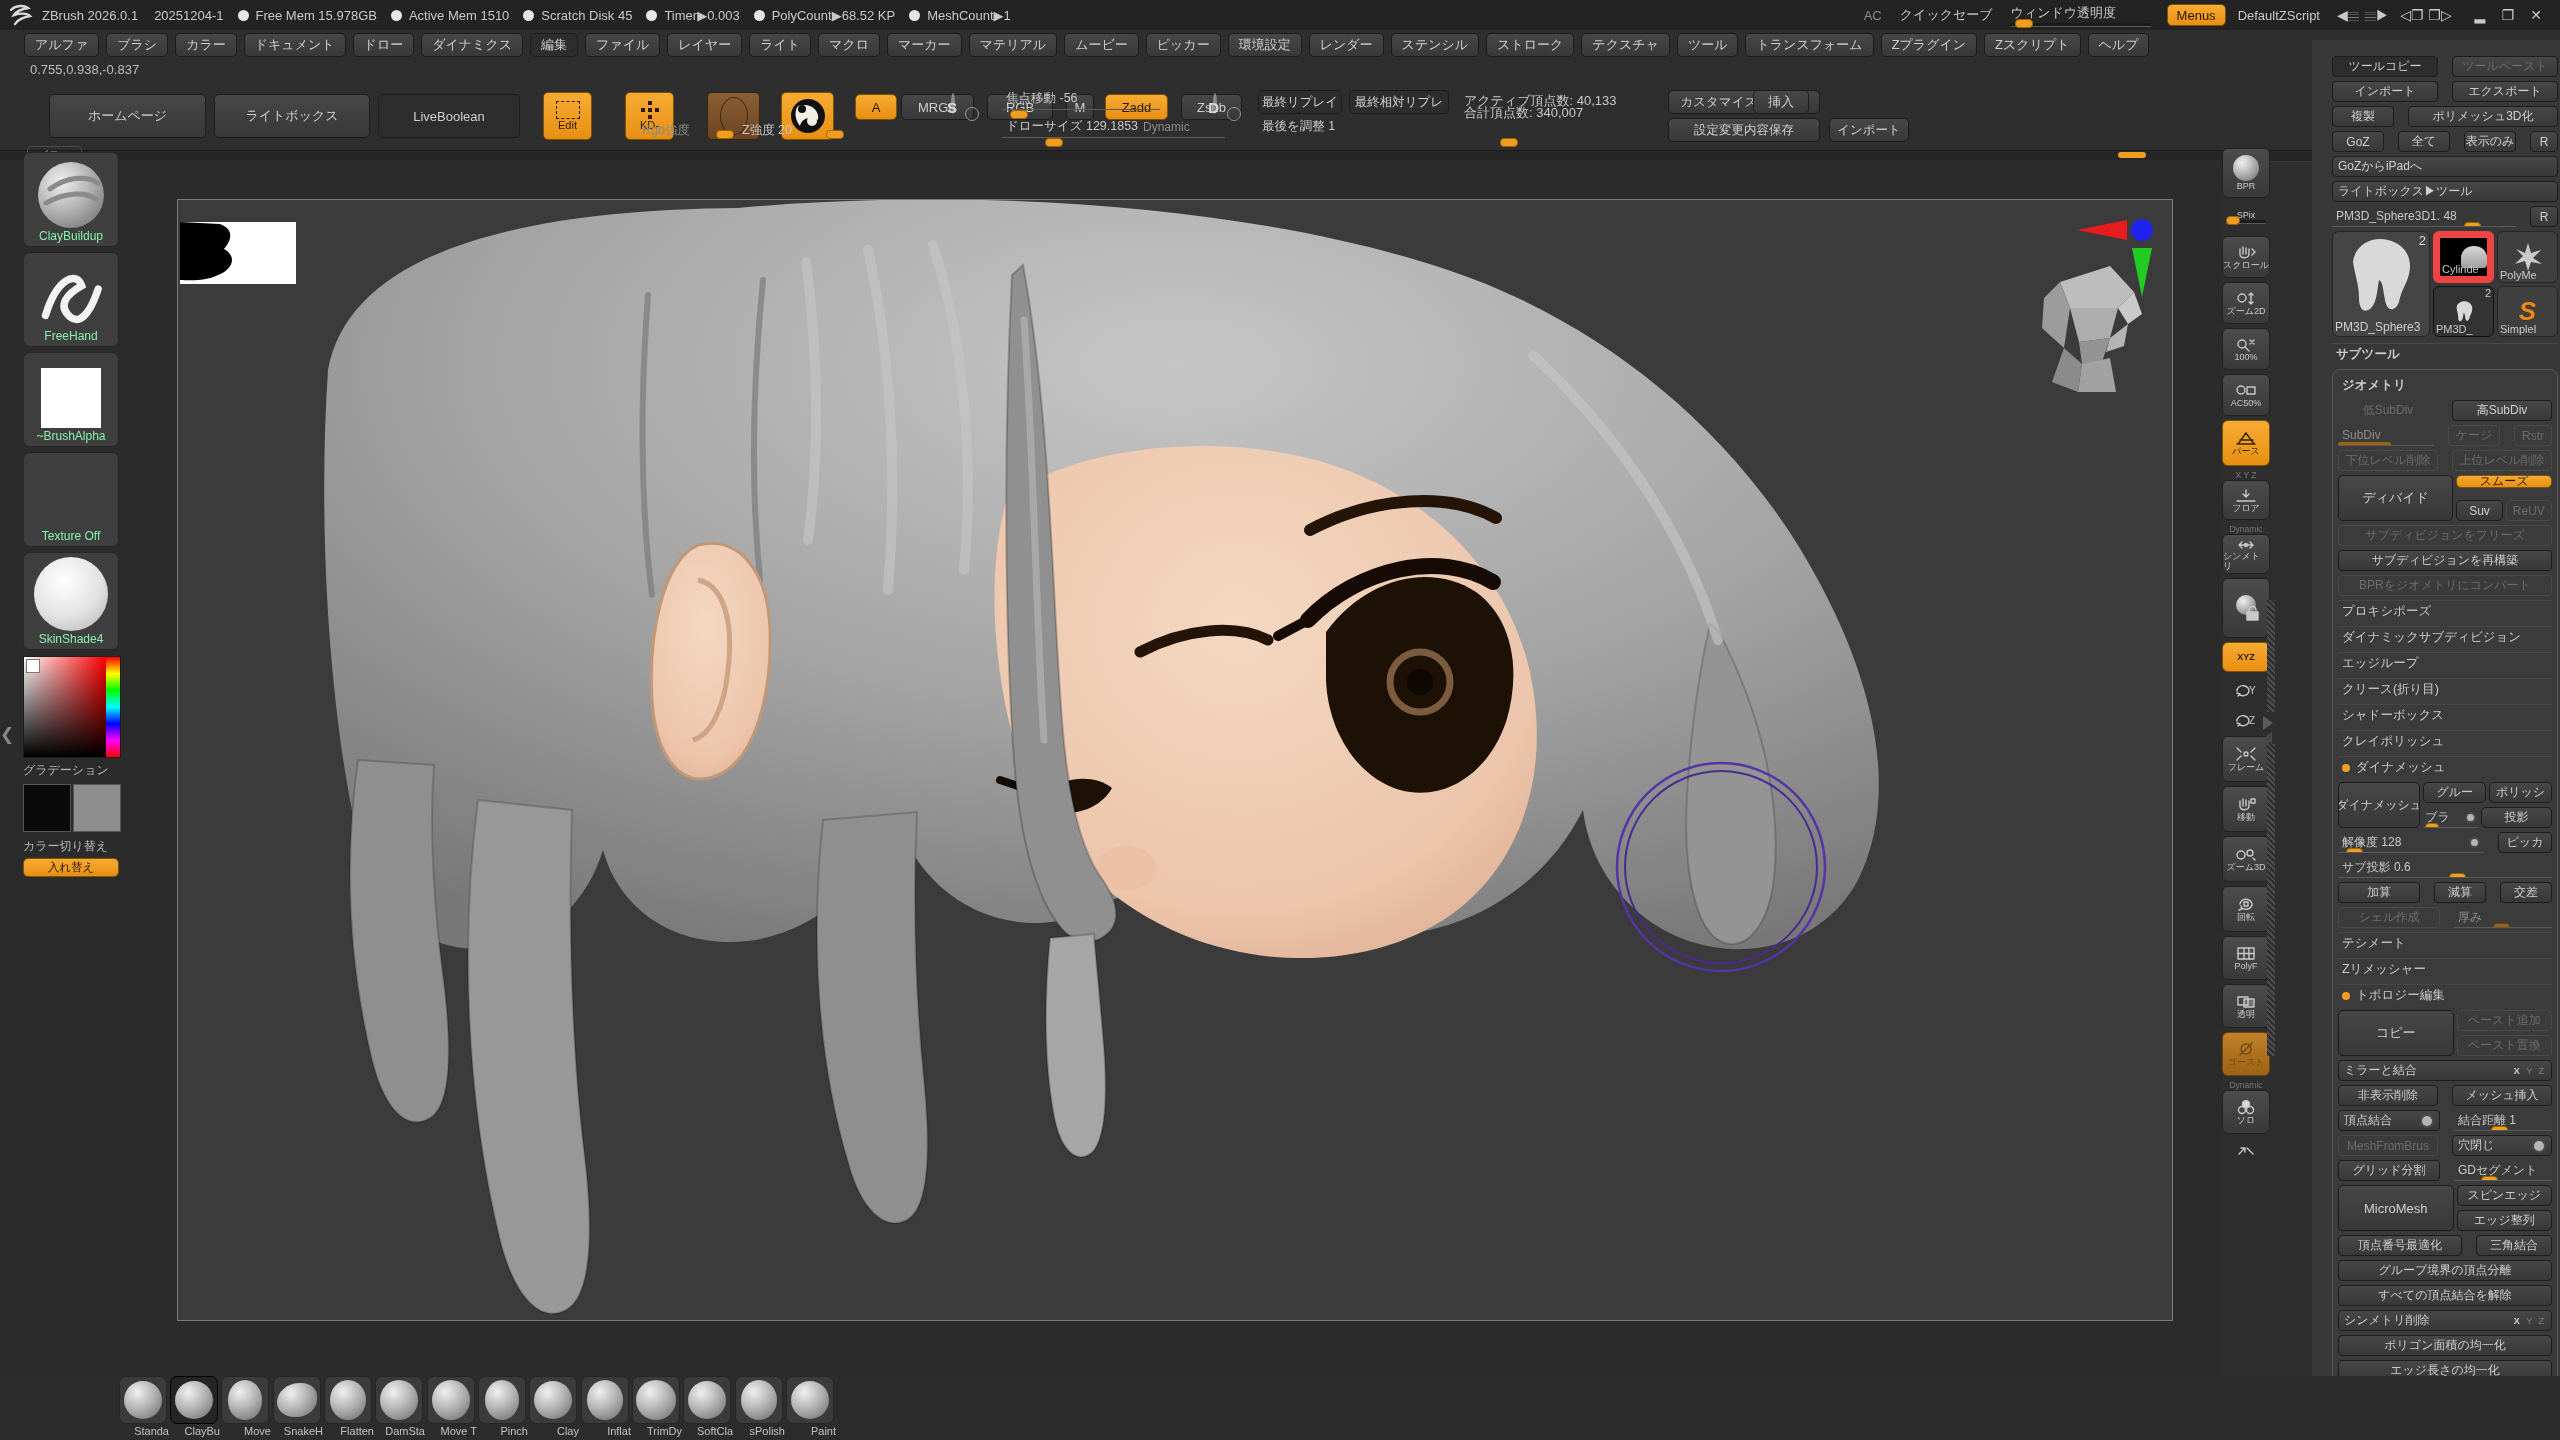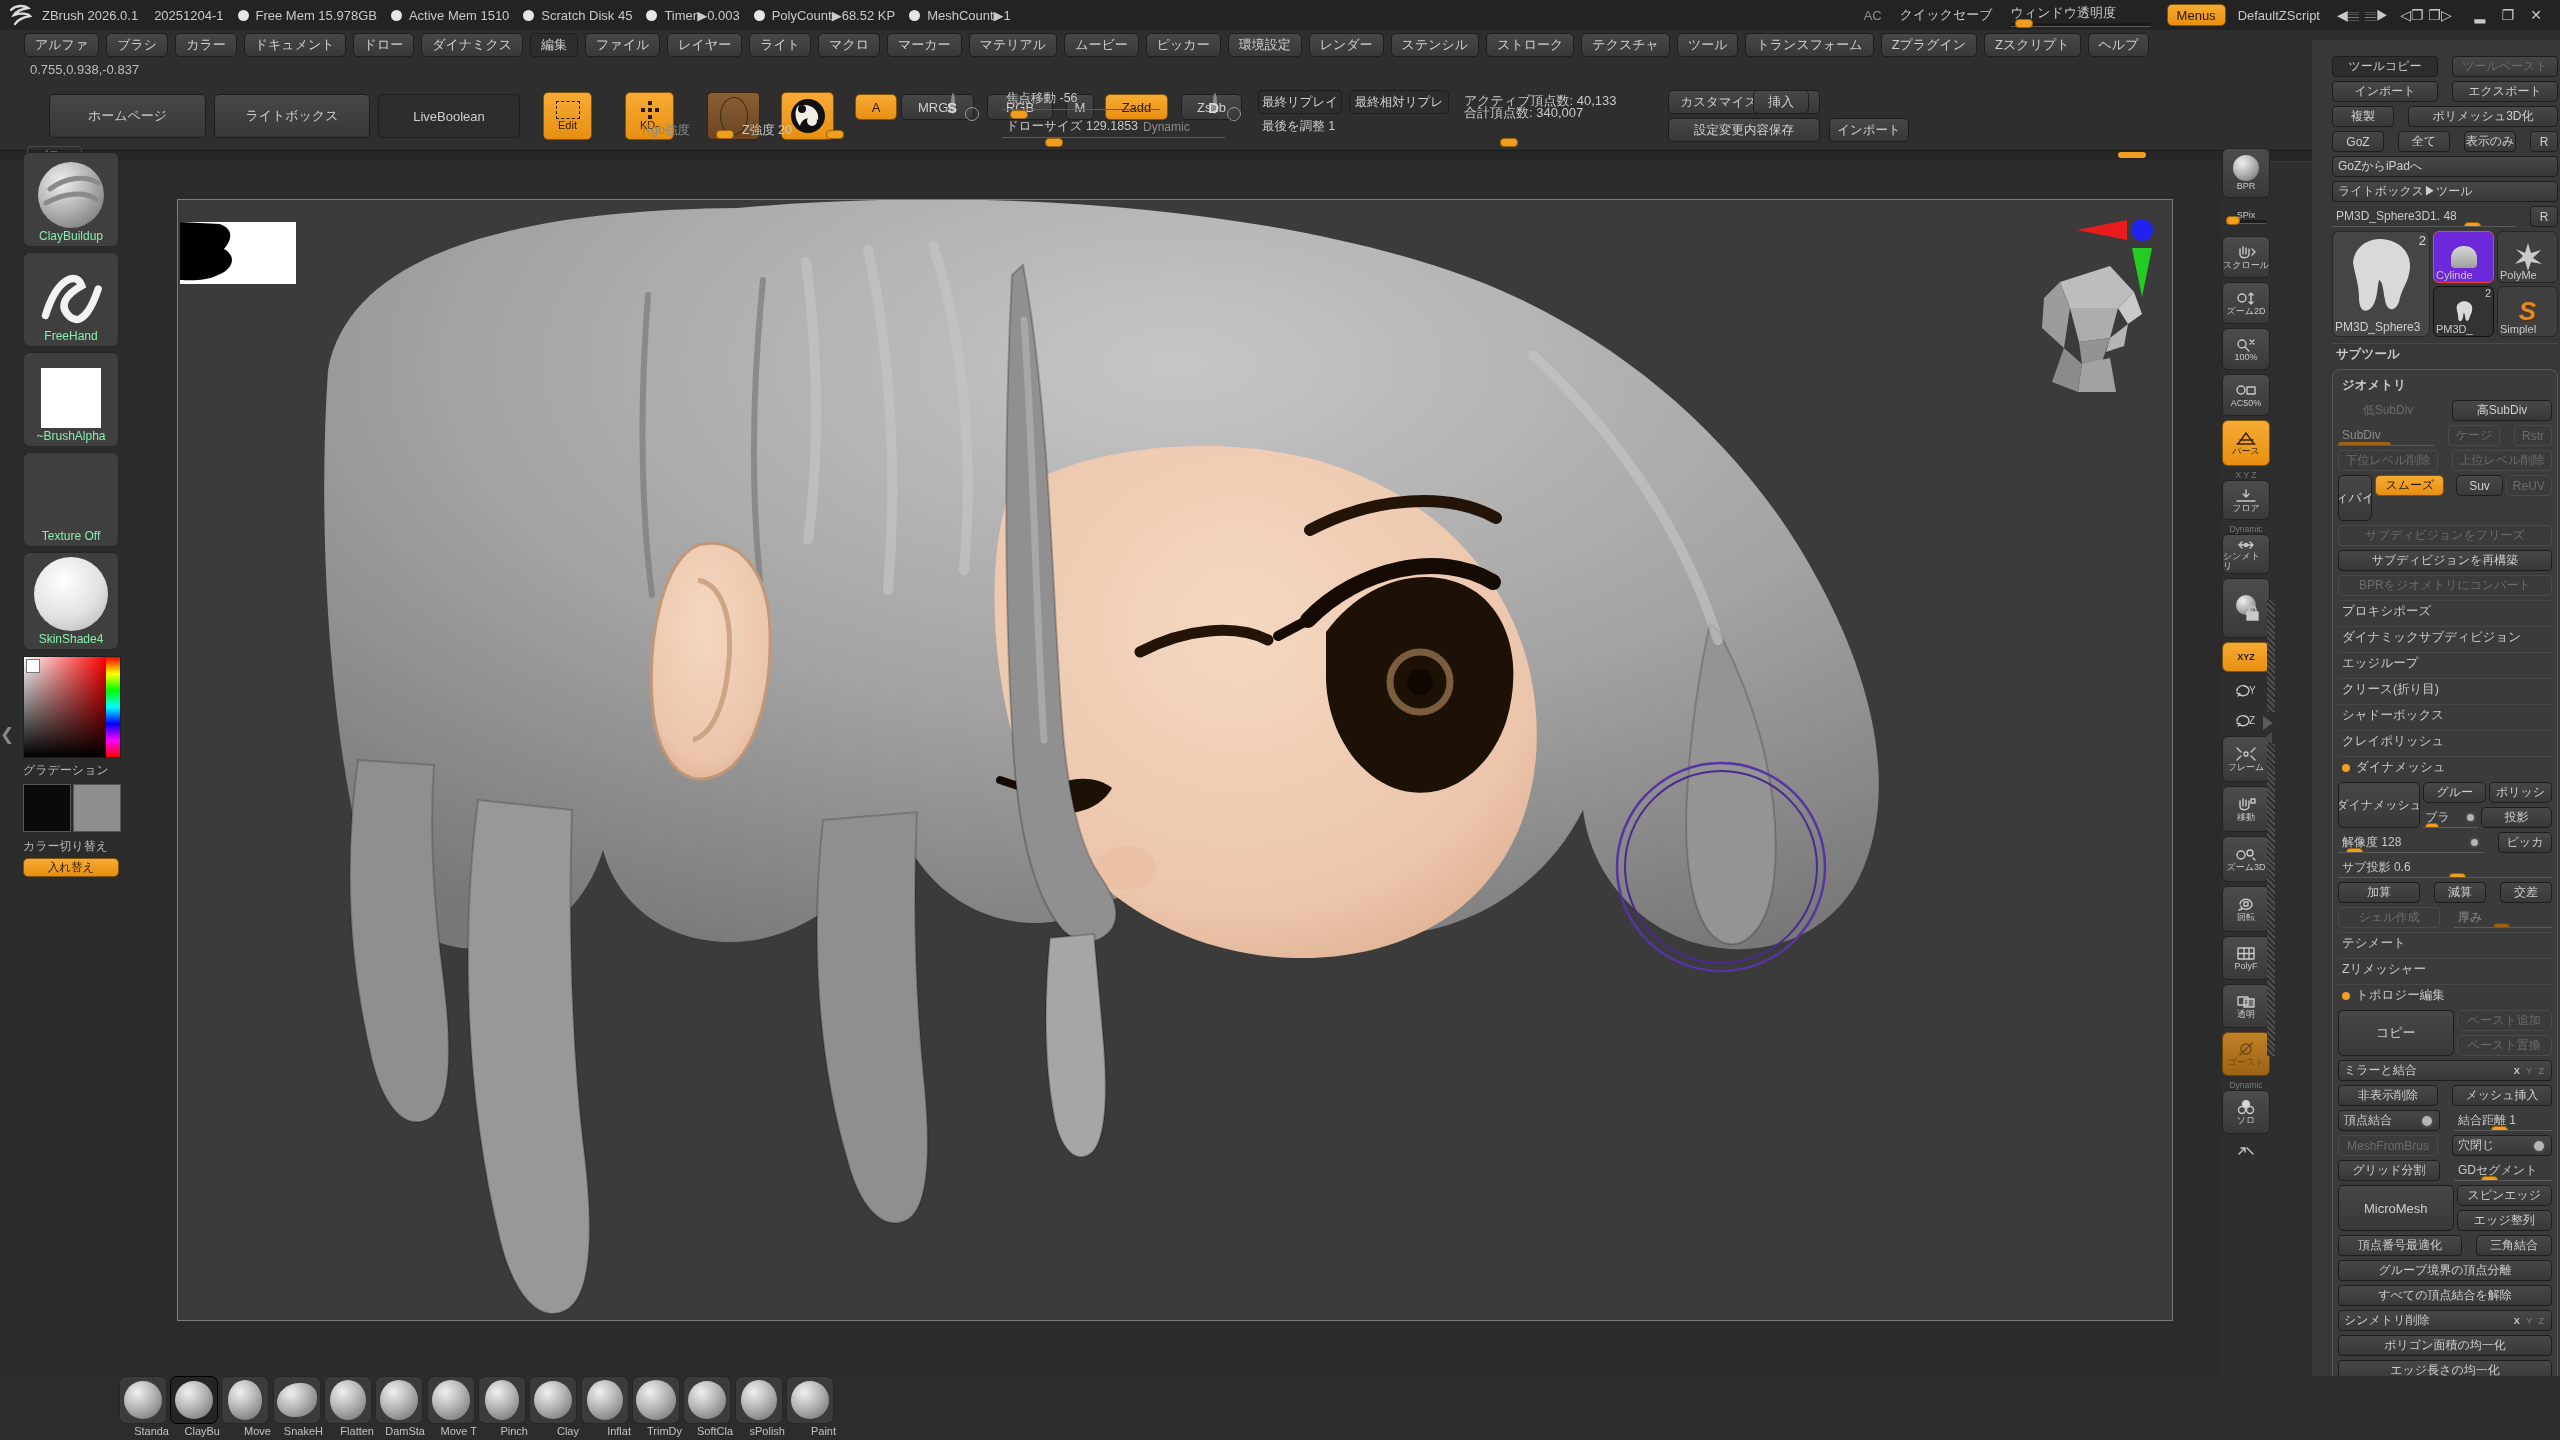--- a/index.html
+++ b/index.html
@@ -491,21 +491,21 @@
 
   <div style="display:flex;gap:3px;height:106px;margin-bottom:6px">
     <div style="width:96px;background:#454545;border:1px solid #262626;border-radius:7px;position:relative;overflow:hidden">
       <svg width="94" height="84" viewBox="0 0 94 84">
             <path d="M20,30 C22,12 40,4 55,8 C72,12 80,26 76,42 C74,52 68,58 66,70 C62,80 54,80 52,68 C50,58 50,50 46,48 C44,58 44,70 38,76 C32,82 26,78 26,66 C26,52 22,44 20,30Z" fill="#d9d9d9"></path>
           </svg>
       <span style="position:absolute;right:3px;top:1px;font-size:13px;color:#dcdcdc">2</span>
       <span style="position:absolute;left:2px;bottom:2px;font-size:12px;color:#cfcfcf">PM3D_Sphere3</span>
     </div>
     <div style="flex:1;display:grid;grid-template-columns:1fr 1fr;grid-template-rows:1fr 1fr;gap:3px">
-      <div style="background:#6d28d9;border:1px solid #ef4444;border-radius:6px;position:relative;display:flex;align-items:center;justify-content:center">
+      <div style="background:#000000;border:7px solid #ef4444;border-radius:6px;position:relative;display:flex;align-items:center;justify-content:flex-end">
             <i style="width:26px;height:22px;border-radius:50% 50% 4px 4px;background:linear-gradient(#d8d8d8,#9f9f9f)"></i>
             <span style="position:absolute;left:2px;bottom:1px;font-size:11px">Cylinde</span>
           </div>
       <div style="background:#3f3f3f;border:1px solid #262626;border-radius:6px;position:relative;display:flex;align-items:center;justify-content:center">
             <svg width="30" height="30">
               <polygon points="15,1 18,11 28,8 20,16 29,22 18,20 15,29 12,19 2,22 10,14 3,7 12,11" fill="#c9c9c9"></polygon>
             </svg>
             <span style="position:absolute;left:2px;bottom:1px;font-size:11px">PolyMe</span>
           </div>
       <div style="background:#333;border:1px solid #111;border-radius:6px;position:relative;display:flex;align-items:center;justify-content:center">
@@ -536,21 +536,21 @@
           </span>
           <span class="b gr" style="width:52px;background:none;border-color:#4a4a4a">ケージ</span>
           <span class="b gr" style="width:38px;background:none;border-color:#4a4a4a">Rstr</span>
         </div>
     <div class="pr">
           <span class="b f1 gr" style="background:none;border-color:#4a4a4a">下位レベル削除</span>
           <span class="b f1 gr" style="background:none;border-color:#4a4a4a">上位レベル削除</span>
         </div>
     <div style="display:flex;gap:3px;height:46px;margin-bottom:4px">
       <span class="b f1" style="height:46px">ディバイド</span>
-      <span style="flex:1;display:flex;flex-direction:row;gap:12px">
+      <span style="flex:1;display:flex;flex-direction:column;gap:12px">
         <span class="b or" style="height:21px;font-size:12px">スムーズ</span>
         <span style="display:flex;gap:3px;height:21px">
               <span class="b f1" style="height:21px;font-size:12px">Suv</span>
               <span class="b f1 gr" style="height:21px;font-size:12px;background:none;border-color:#4a4a4a">ReUV</span>
             </span>
       </span>
     </div>
     <div class="pr">
           <span class="b f1 gr" style="background:none;border-color:#4a4a4a">サブディビジョンをフリーズ</span>
         </div>

